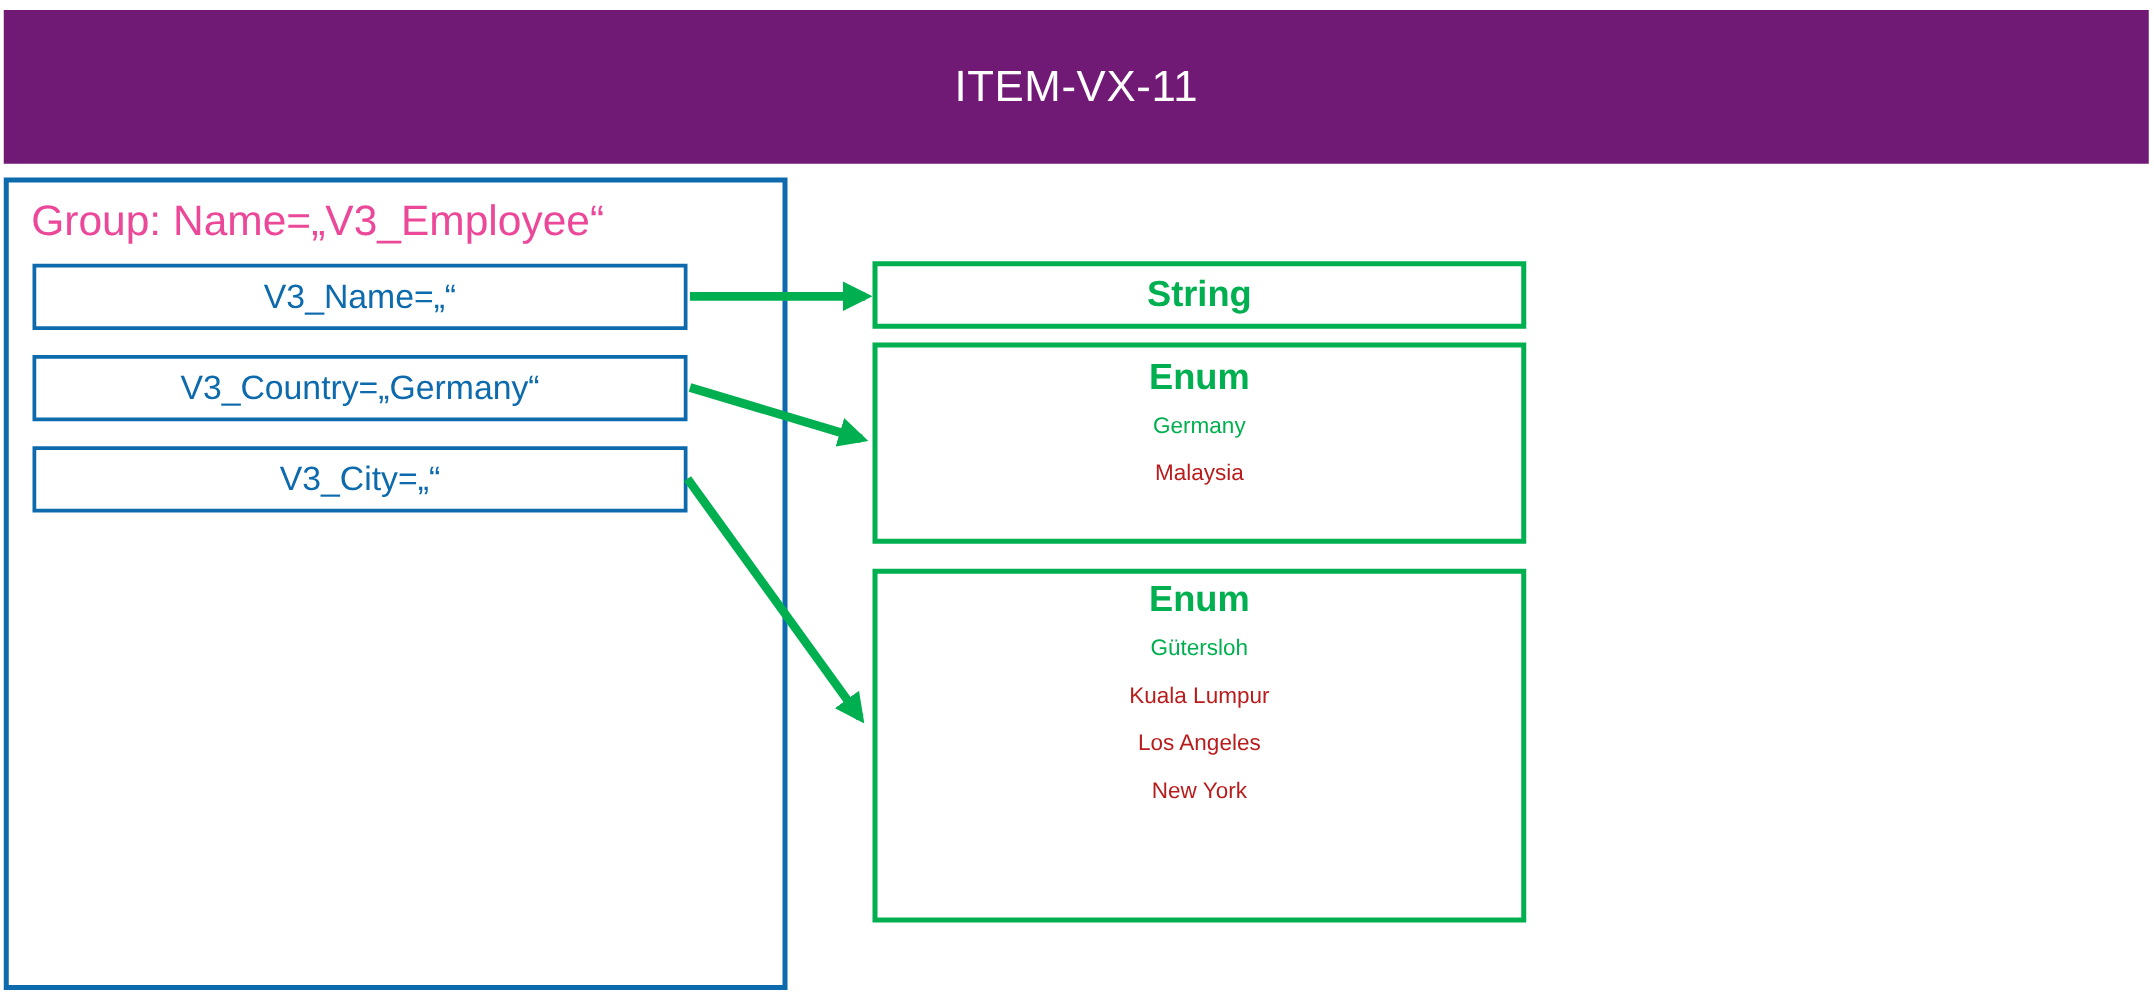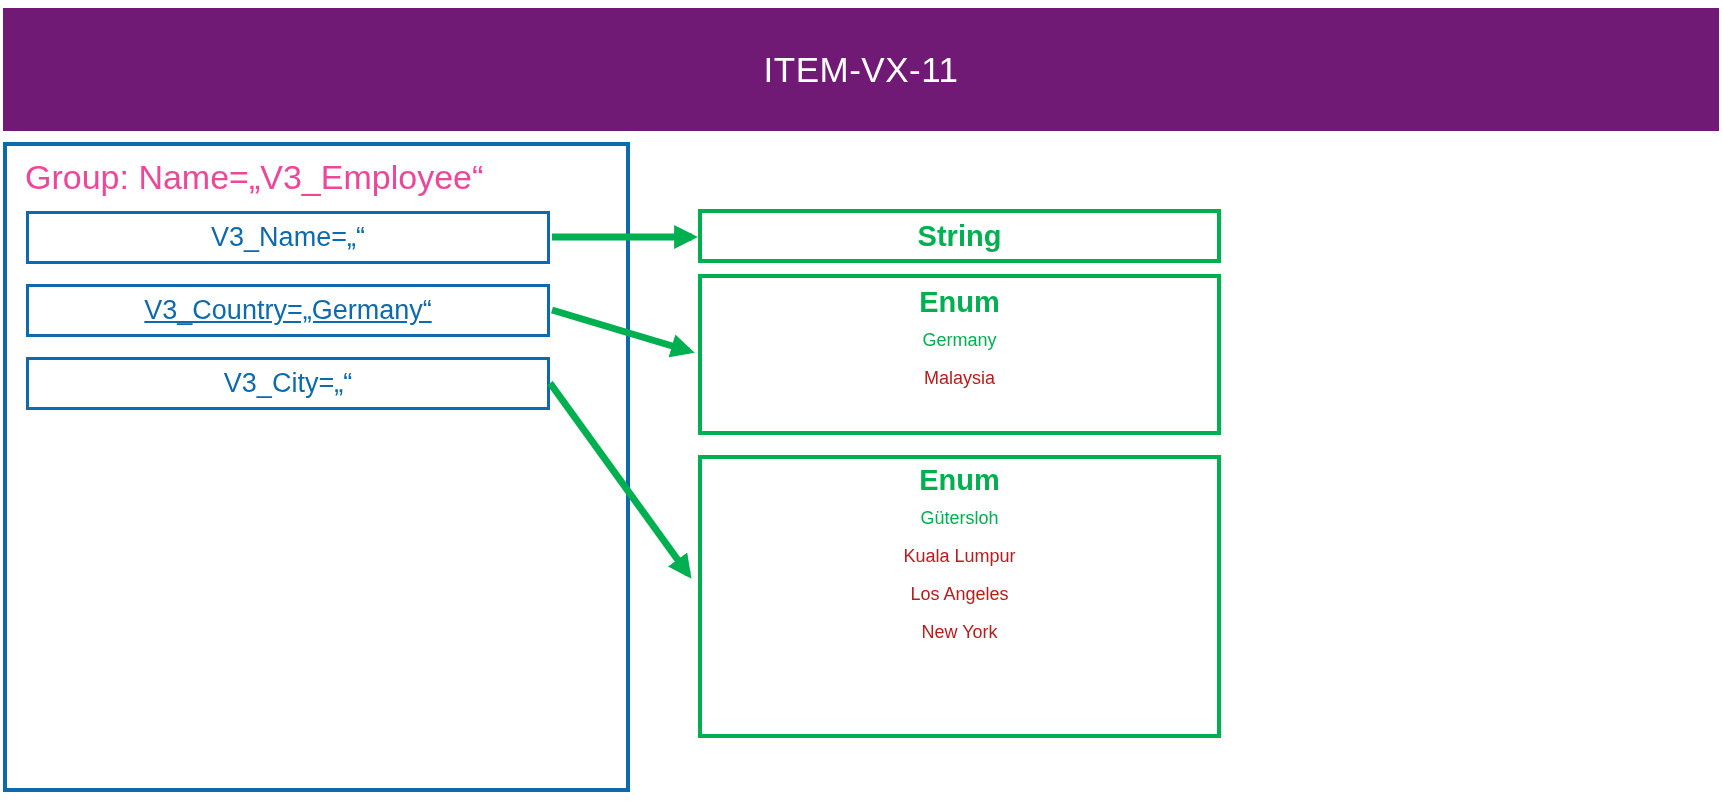--- a/index.html
+++ b/index.html
@@ -22,21 +22,21 @@
     position:absolute;left:18px;top:12px;
     color:#ec4899;font-size:34px;white-space:nowrap;
   }
   .vfield{
     position:absolute;left:19px;width:524px;height:53px;
     border:3px solid #0d6aad;box-sizing:border-box;background:#ffffff;
     display:flex;align-items:center;justify-content:center;
     color:#0d6aad;font-size:27px;white-space:nowrap;
   }
   .vfield.f0{top:65px;}
-  .vfield.f1{top:138px;text-decoration:underline;}
+  .vfield.f1{top:138px;}
   .vfield.f2{top:211px;}
   
   .tbox{
     position:absolute;left:698px;width:523px;
     border:4px solid #00b050;box-sizing:border-box;background:#ffffff;
     color:#00b050;text-align:center;
   }
   .tbox.string{top:209px;height:54px;display:flex;align-items:center;justify-content:center;}
   .tbox.enum1{top:274px;height:161px;padding-top:5px;}
   .tbox.enum2{top:455px;height:283px;padding-top:2px;}

